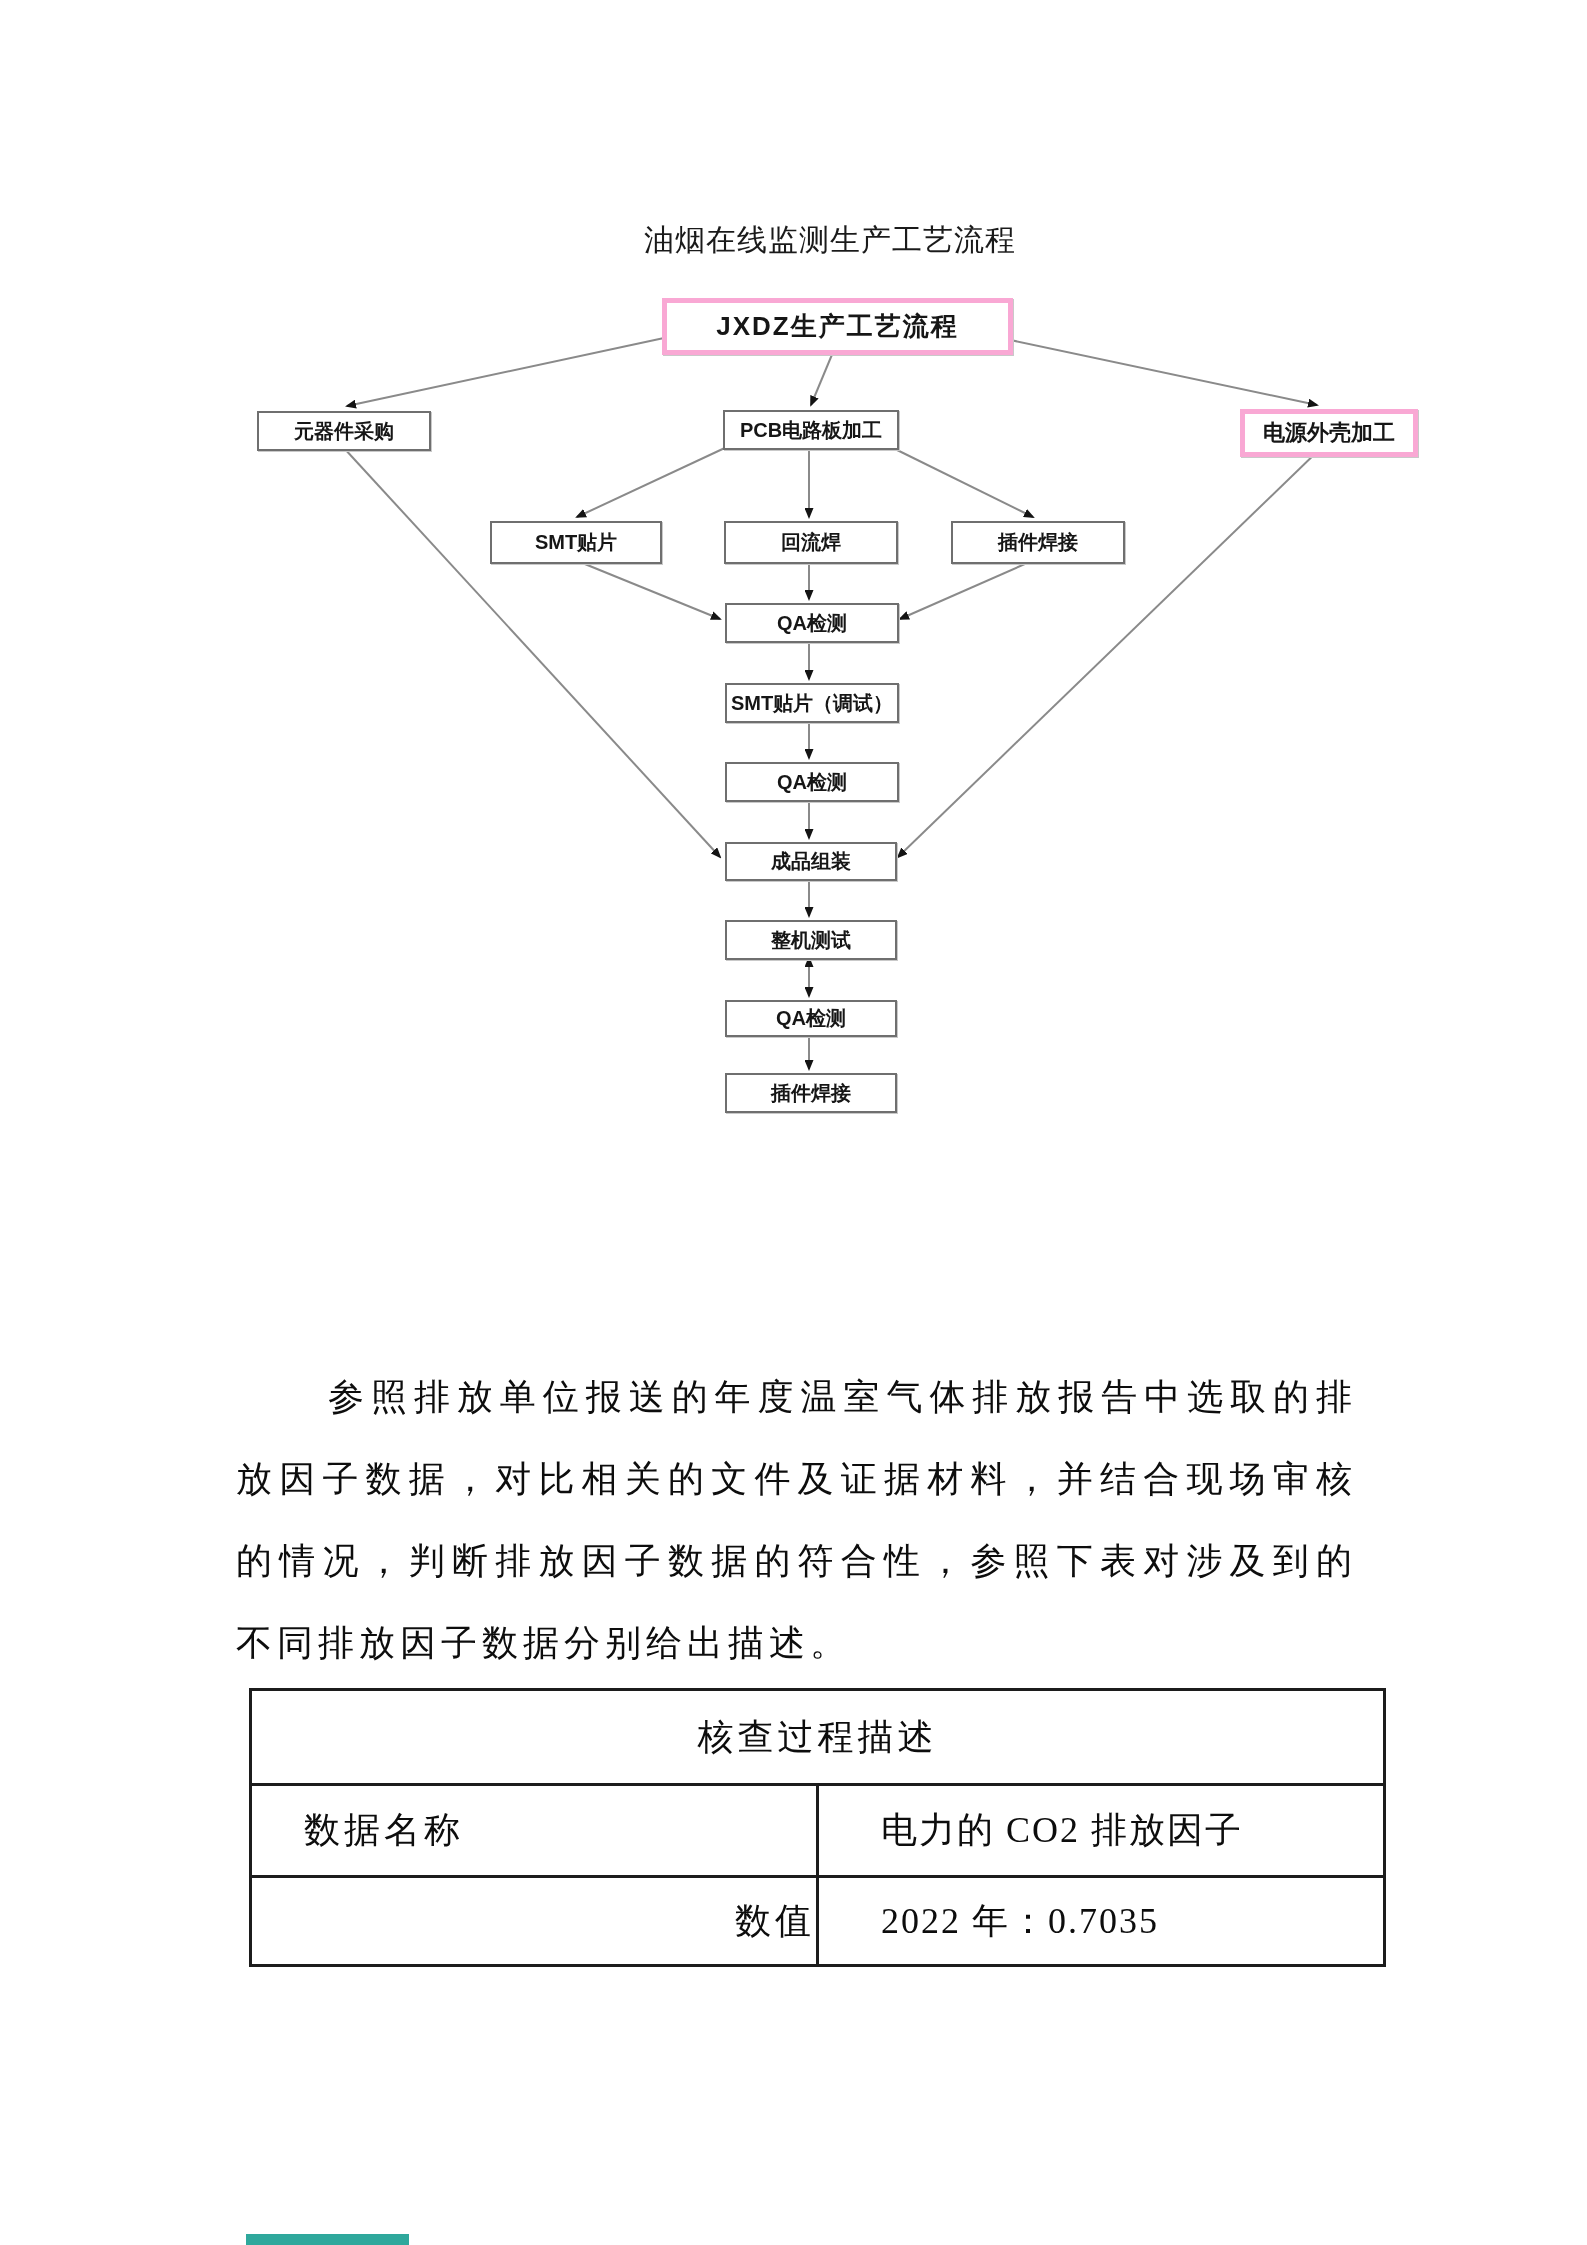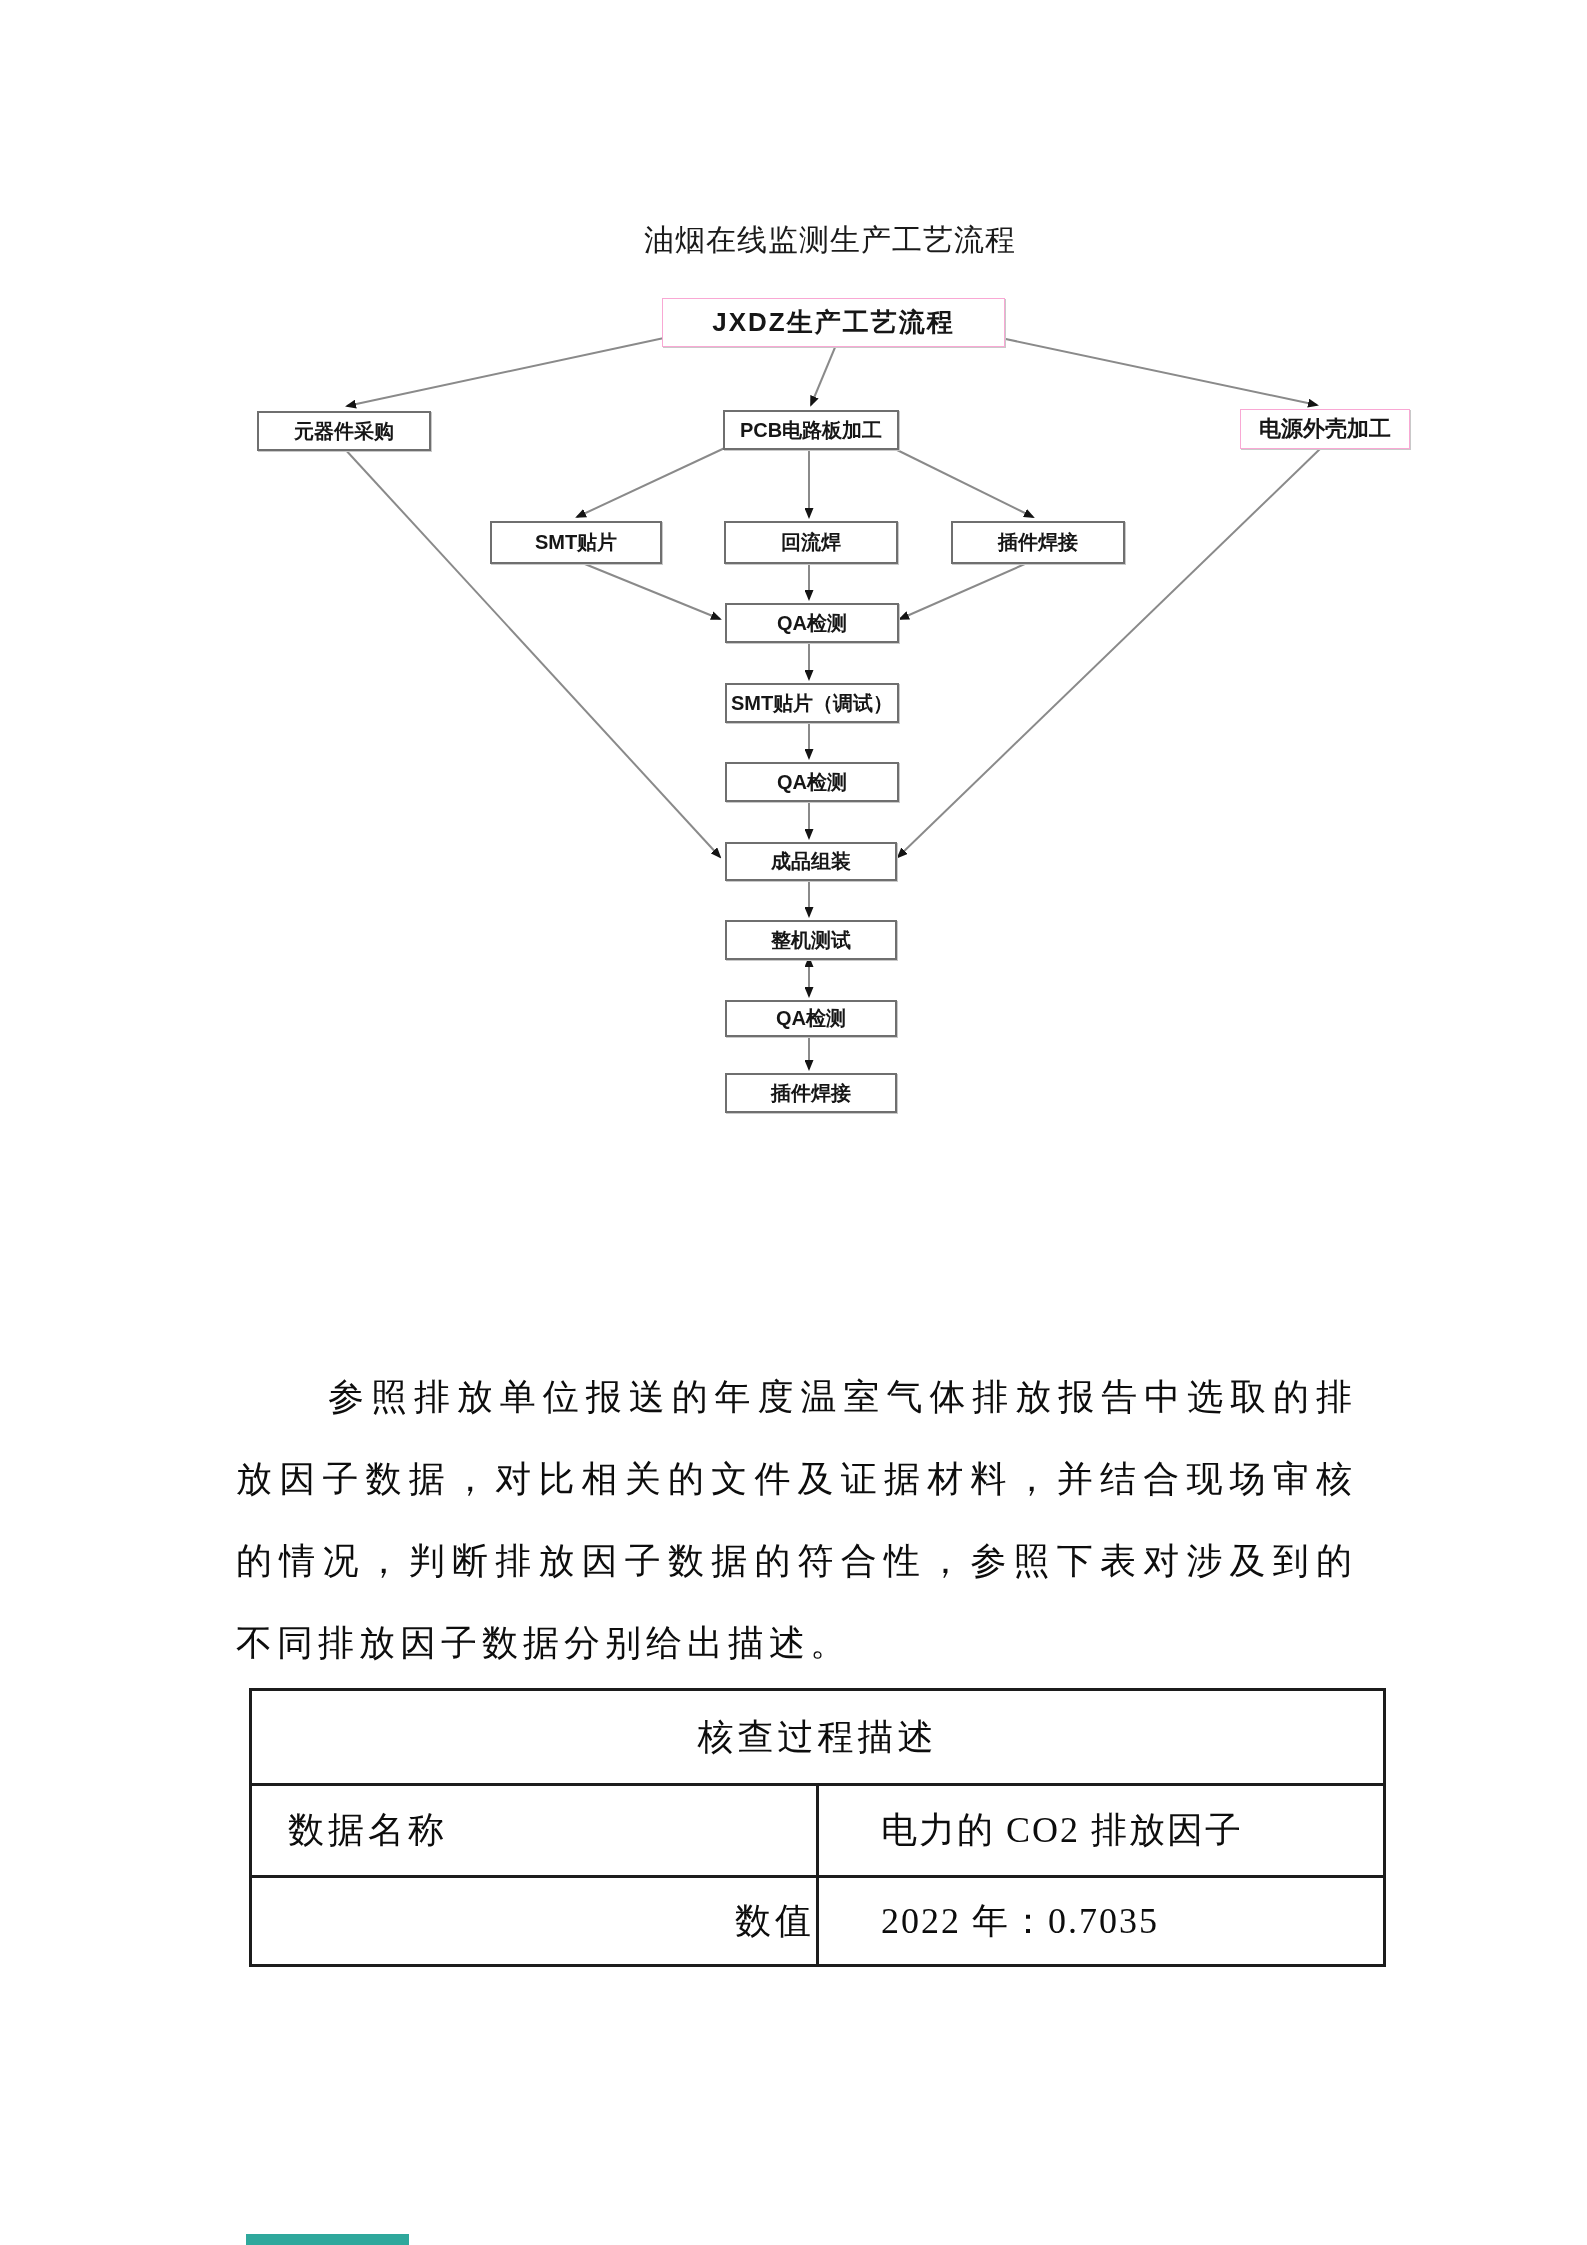--- a/index.html
+++ b/index.html
@@ -13,38 +13,38 @@
     position:absolute;left:640px;top:220px;width:380px;text-align:center;
     font-size:30px;letter-spacing:1px;color:#1a1a1a;
   }
   .node{
     position:absolute;background:#fff;border:2px solid #6f6f6f;
     display:flex;align-items:center;justify-content:center;
     font-family:"Liberation Sans","DejaVu Sans",sans-serif;
     font-size:20px;font-weight:600;color:#161616;white-space:nowrap;
     box-shadow:1px 1px 0 #c9c9c9;
   }
-  .node--heavy{border:1px solid #f9a8d4;font-weight:bold;}
+  .node--heavy{border:5px solid #f9a8d4;font-weight:bold;}
   .node--root{font-size:26px;letter-spacing:2px;}
   .node--shell{font-size:22px;}
   
   .para-line{
     position:absolute;left:236px;width:1116px;font-size:36px;line-height:46px;
     color:#0d0d0d;text-align:justify;text-align-last:justify;white-space:nowrap;
   }
   .para-line--last{text-align-last:left;letter-spacing:5px;}
   .para-line--indent{padding-left:92px;width:1024px;}
   
   .vtable{
     position:absolute;left:249px;top:1688px;width:1137px;
     border:3px solid #f97316;border-collapse:collapse;table-layout:fixed;
   }
   .vtable td{border:3px solid #1c1c1c;font-size:36px;color:#0d0d0d;vertical-align:middle;}
   .vtable .th-cell{height:90px;text-align:center;letter-spacing:4px;}
-  .vtable .name-cell{width:373px;height:87px;padding-left:36px;letter-spacing:4px;}
+  .vtable .name-cell{width:373px;height:87px;padding-left:52px;letter-spacing:4px;}
   .vtable .value-cell{padding-left:62px;letter-spacing:2px;}
   
   .teal-sliver{position:absolute;left:246px;top:2234px;width:163px;height:11px;background:#2fa89c;}
 </style>
 </head>
 <body>
 
 <div id="page">
 
   <svg id="connector-layer" viewBox="0 0 1587 2245" xmlns="http://www.w3.org/2000/svg">

